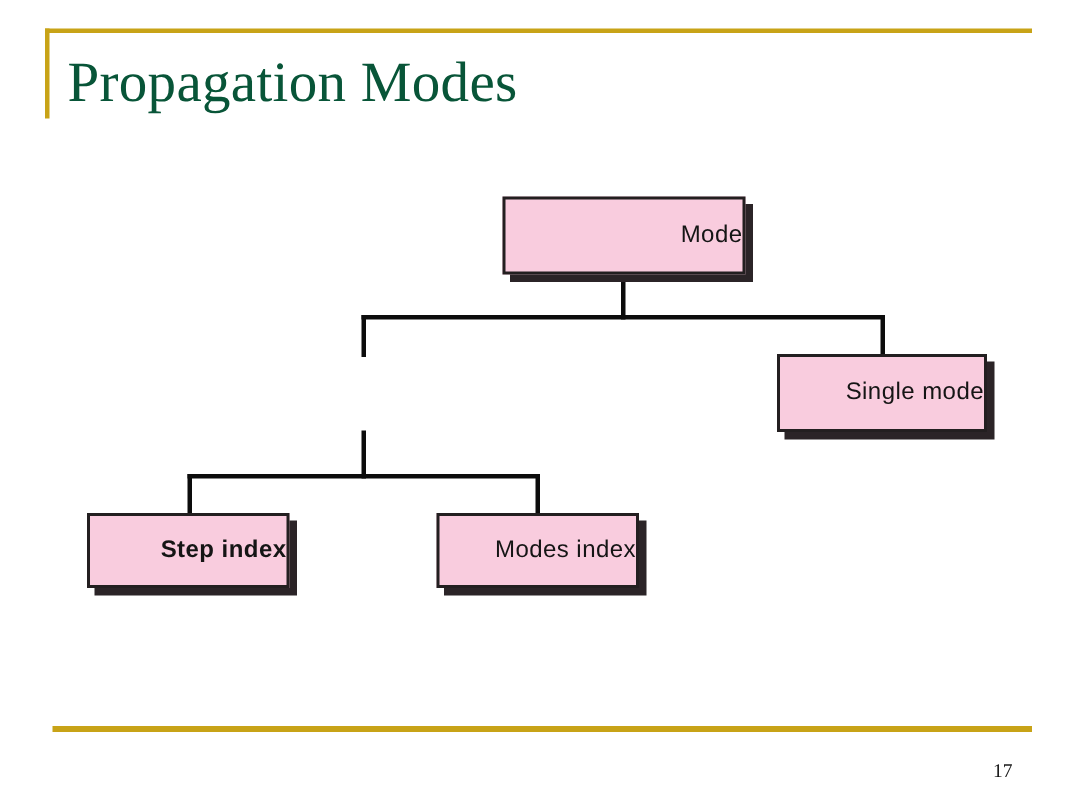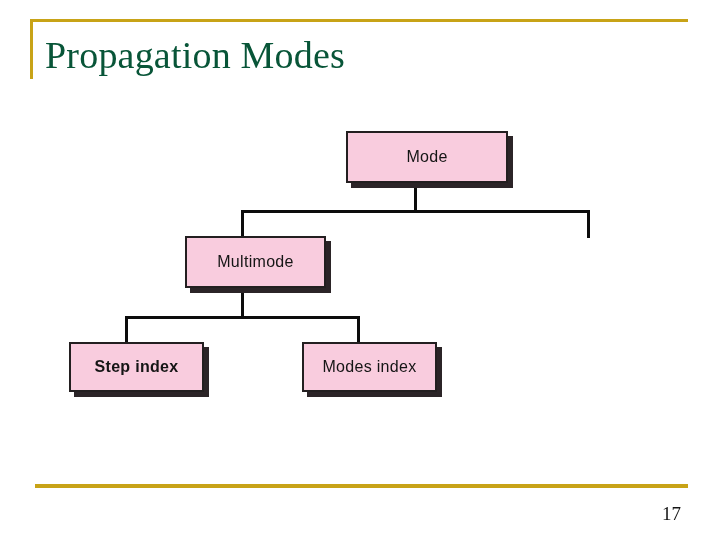--- a/index.html
+++ b/index.html
@@ -65,44 +65,43 @@
   }
 
   
   .page-number {
     position: absolute;
     left: 662px;
     top: 506px;
     width: 30px;
     color: #141414;
     font-family: "Liberation Serif", serif;
-    font-size: 19px;
+    font-size: 13px;
     line-height: 15px;
   }
 
   
   #diagram {
     position: absolute;
     left: 0;
     top: 0;
     width: 720px;
     height: 540px;
   }
 
   .node {
     position: absolute;
     background: #f9ccde;
     border: 2px solid #231f20;
     box-shadow: 5px 5px 0 0 #2b2427;
     box-sizing: border-box;
     display: flex;
     align-items: center;
-    justify-content: center;
+    justify-content: flex-end;
     z-index: 3;
-    margin-left: 11px;
   }
   .node-label {
     color: #151515;
     font-family: "Liberation Sans", sans-serif;
     font-size: 16px;
     line-height: 18px;
     white-space: nowrap;
     letter-spacing: 0.3px;
   }
 
@@ -140,24 +139,24 @@
     <div class="conn-h" style="left:125px; top:316px; width:235px;"></div>
 
     <div class="conn-v" style="left:125px; top:316px; height:28px;"></div>
 
     <div class="conn-v" style="left:357px; top:316px; height:28px;"></div>
 
     <div class="node" style="left:335px; top:131px; width:162px; height:52px;">
       <span class="node-label">Mode</span>
     </div>
 
-    <div class="node" style="left:174px; top:236px; width:141px; height:52px;">
-      <span class="node-label">Multimode</span>
+
+    <div class="node" style="left:518px; top:236px; width:140px; height:52px;">
+      <span class="node-label">Single mode</span>
     </div>
-
 
     <div class="node" style="left:58px; top:342px; width:135px; height:50px;font-weight:bold;">
       <span class="node-label">Step index</span>
     </div>
 
     <div class="node" style="left:291px; top:342px; width:135px; height:50px;">
       <span class="node-label">Modes index</span>
     </div>
 
   </div>

